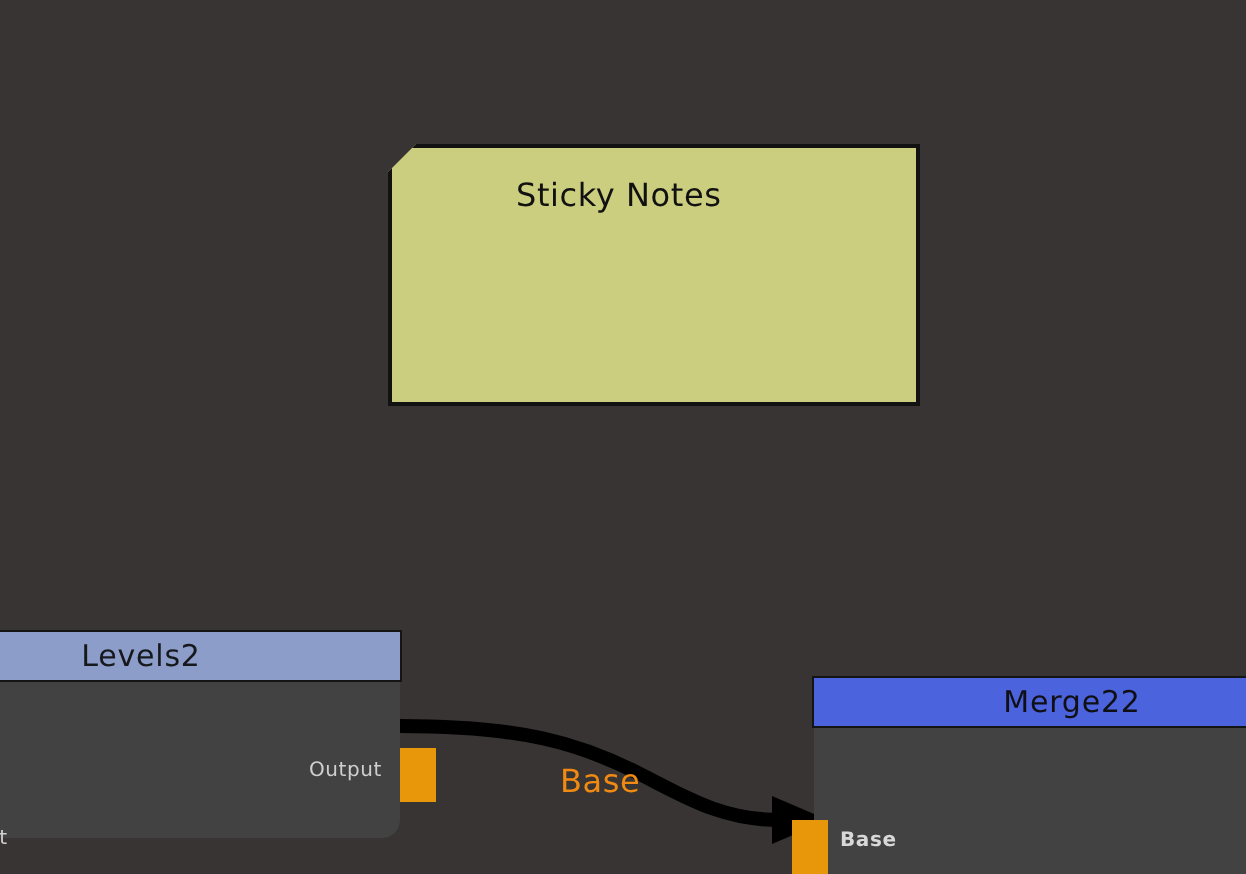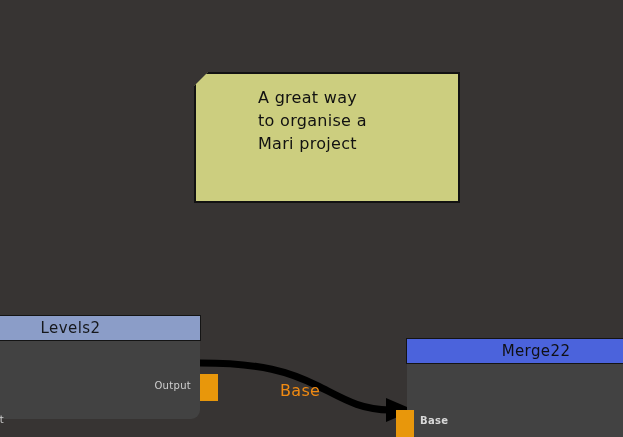--- a/index.html
+++ b/index.html
@@ -166,23 +166,21 @@
     white-space: nowrap;
   }
 </style>
 </head>
 <body>
 
 <div id="canvas">
 
   <div class="sticky">
     <div class="sticky-inner">
-      <div class="sticky-body">A great way
-to organise a
-Mari project</div>
+      <div class="sticky-title">Sticky Notes</div>
     </div>
   </div>
 
   <svg id="wire-layer" viewBox="0 0 623 437" xmlns="http://www.w3.org/2000/svg">
     <path d="M 200 363 C 262 363, 290 372, 318 386 C 342 398, 360 410, 390 410" fill="none" stroke="#000000" stroke-width="7" stroke-linecap="butt"></path>
     <polygon points="386,398 414,410 386,422" fill="#000000"></polygon>
   </svg>
 
   <div class="wire-label">Base</div>
 

